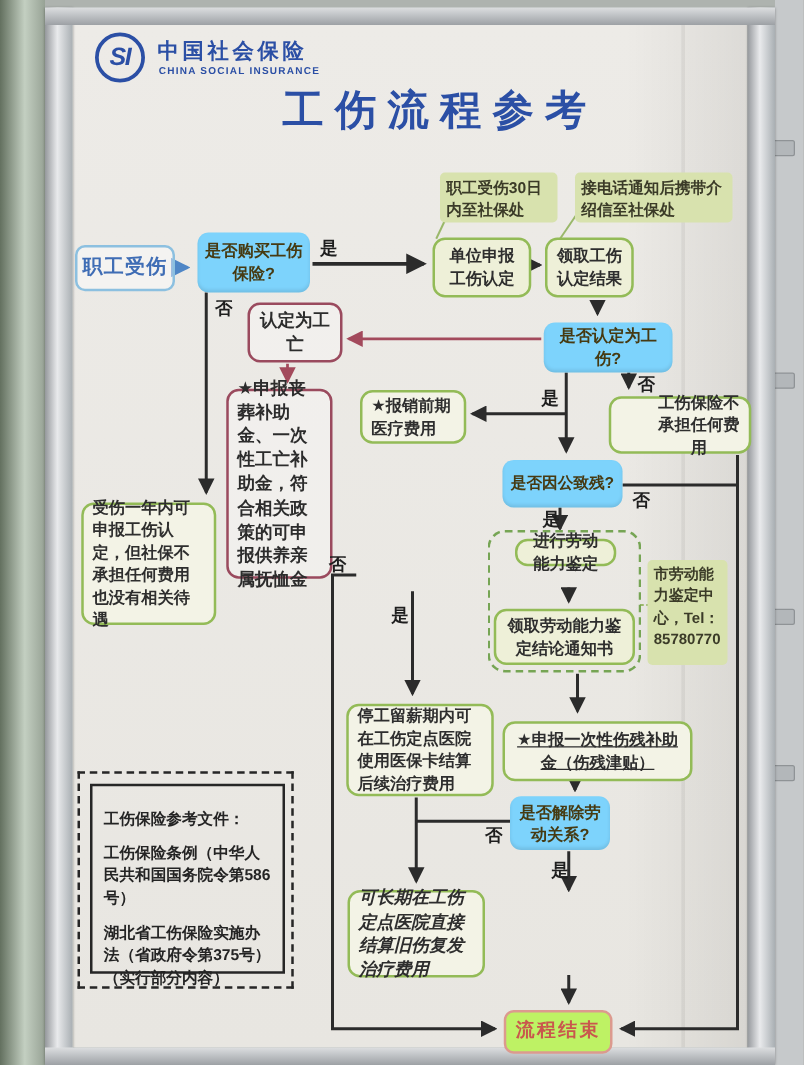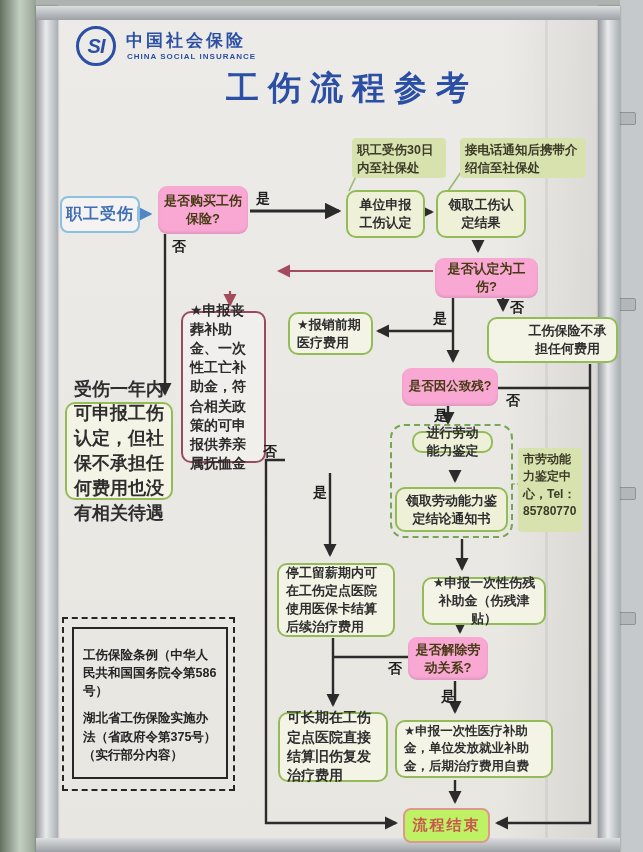--- a/index.html
+++ b/index.html
@@ -20,21 +20,21 @@
   
   .logo-ring{left:76px;top:26px;width:40px;height:40px;border:3px solid #2b4fa5;border-radius:50%;color:#2b4fa5;
     font-size:20px;font-weight:bold;font-style:italic;display:flex;align-items:center;justify-content:center;letter-spacing:-1px;}
   .brand-cn{left:126px;top:29px;font-size:17px;font-weight:bold;color:#2b4fa5;letter-spacing:3px;}
   .brand-en{left:127px;top:52px;font-size:8px;font-weight:bold;color:#2b4fa5;letter-spacing:1px;}
   .title{left:58px;top:66px;width:588px;text-align:center;font-size:33px;font-weight:bold;color:#2b4fa5;letter-spacing:9px;}
 
   
   .node{position:absolute;box-sizing:border-box;display:flex;align-items:center;justify-content:center;
     text-align:center;font-weight:bold;color:#2e2e2e;font-size:13px;line-height:1.38;}
-  .decision{background:#f9a8d4;border-radius:9px;color:#463a12;box-shadow:inset 0 -2px 3px rgba(0,0,0,.10);padding:3px 5px;}
+  .decision{background:#7dd3fc;border-radius:9px;color:#463a12;box-shadow:inset 0 -2px 3px rgba(0,0,0,.10);padding:3px 5px;}
   .green{border:2.5px solid #93bb57;border-radius:10px;background:#f3f3e6;padding:3px 7px;}
   .green-fill{background:#eef0d8;}
   .left-text{justify-content:flex-start;text-align:left;}
   .blue-box{border:2px solid #8cc0e0;border-radius:8px;color:#3f6db5;background:rgba(255,255,255,.45);font-size:16px;letter-spacing:1px;}
   .red-box{border:2.5px solid #9a4a5e;border-radius:10px;background:rgba(255,255,255,.30);color:#2c2c2c;padding:3px 7px;}
   .note{position:absolute;box-sizing:border-box;background:#d8e2ae;border-radius:4px;color:#3b3b28;
     font-weight:bold;font-size:12.5px;line-height:1.45;padding:3px 5px;text-align:left;}
   .endbox{background:#bef264;border:2px solid #dc9a8e;border-radius:8px;color:#c9574d;font-size:15px;letter-spacing:2px;}
   .lbl{position:absolute;font-size:14px;font-weight:bold;color:#1e1e1e;}
 
@@ -116,48 +116,49 @@
       <path d="M512,484 H520" stroke-dasharray="3,2"></path>
     </g>
   </svg>
 
   <div class="note" style="left:352px;top:138px;width:94px;height:40px;">职工受伤30日内至社保处</div>
   <div class="note" style="left:460px;top:138px;width:126px;height:40px;">接电话通知后携带介绍信至社保处</div>
 
   <div class="node blue-box" style="left:60px;top:196px;width:80px;height:37px;">职工受伤</div>
   <div class="node decision" style="left:158px;top:186px;width:90px;height:48px;">是否购买工伤保险?</div>
   <div class="node green green-fill" style="left:346px;top:190px;width:79px;height:48px;">单位申报工伤认定</div>
-  <div class="node green green-fill" style="left:436px;top:190px;width:90px;height:48px;text-align:center;">领取工伤认定结果</div>
+  <div class="node green green-fill" style="left:436px;top:190px;width:71px;height:48px;text-align:center;">领取工伤认定结果</div>
   <div class="node decision" style="left:435px;top:258px;width:103px;height:40px;">是否认定为工伤?</div>
+  <div class="node red-box" style="left:198px;top:242px;width:76px;height:48px;font-size:14px;">认定为工亡</div>
   <div class="node red-box left-text" style="left:181px;top:311px;width:85px;height:152px;font-size:14px;line-height:1.36;">★申报丧葬补助金、一次性工亡补助金，符合相关政策的可申报供养亲属抚恤金</div>
   <div class="node green left-text" style="left:288px;top:312px;width:85px;height:43px;">★报销前期医疗费用</div>
-  <div class="node green" style="left:487px;top:317px;width:131px;height:46px;padding-left:37px;">工伤保险不承担任何费用</div>
-  <div class="node green left-text" style="left:65px;top:402px;width:108px;height:98px;font-size:18px;">受伤一年内可申报工伤认定，但社保不承担任何费用也没有相关待遇</div>
+  <div class="node green" style="left:487px;top:317px;width:114px;height:46px;padding-left:37px;">工伤保险不承担任何费用</div>
+  <div class="node green left-text" style="left:65px;top:402px;width:108px;height:98px;font-size:13px;">受伤一年内可申报工伤认定，但社保不承担任何费用也没有相关待遇</div>
   <div class="node decision" style="left:402px;top:368px;width:96px;height:38px;font-size:12.5px;">是否因公致残?</div>
   <div class="abs dash-wrap"></div>
   <div class="node green green-fill" style="left:412px;top:431px;width:81px;height:22px;">进行劳动能力鉴定</div>
   <div class="node green green-fill" style="left:395px;top:487px;width:113px;height:45px;">领取劳动能力鉴定结论通知书</div>
   <div class="note" style="left:518px;top:448px;width:64px;height:84px;font-size:12px;">市劳动能力鉴定中心，Tel：85780770</div>
   <div class="node green left-text" style="left:277px;top:563px;width:118px;height:74px;">停工留薪期内可在工伤定点医院使用医保卡结算后续治疗费用</div>
-  <div class="node green" style="left:422px;top:577px;width:124px;height:48px;">★申报一次性伤残补助金（伤残津贴）</div>
+  <div class="node green" style="left:402px;top:577px;width:152px;height:48px;text-decoration:underline;">★申报一次性伤残补助金（伤残津贴）</div>
   <div class="node decision" style="left:408px;top:637px;width:80px;height:43px;">是否解除劳动关系?</div>
-  <div class="node green left-text" style="left:278px;top:712px;width:110px;height:70px;font-size:14px;">可长期在工伤定点医院直接结算旧伤复发治疗费用</div>
-  <div class="node green left-text" style="left:395px;top:720px;width:158px;height:58px;font-size:12.5px;">★申报一次性医疗补助金，单位发放就业补助金，后期治疗费用自费</div>
+  <div class="node green left-text" style="left:278px;top:712px;width:110px;height:70px;font-size:14px;font-style:italic;">可长期在工伤定点医院直接结算旧伤复发治疗费用</div>
   <div class="node endbox" style="left:403px;top:808px;width:87px;height:35px;">流程结束</div>
 
   <span class="lbl" style="left:256px;top:190px;">是</span>
   <span class="lbl" style="left:172px;top:238px;">否</span>
   <span class="lbl" style="left:510px;top:299px;">否</span>
   <span class="lbl" style="left:433px;top:310px;">是</span>
   <span class="lbl" style="left:506px;top:392px;">否</span>
   <span class="lbl" style="left:434px;top:407px;">是</span>
   <span class="lbl" style="left:263px;top:443px;">否</span>
   <span class="lbl" style="left:313px;top:484px;">是</span>
   <span class="lbl" style="left:388px;top:660px;">否</span>
   <span class="lbl" style="left:441px;top:688px;">是</span>
 
   <div class="abs ref-outer"></div>
   <div class="abs ref-inner">
+    <p class="ref-title">工伤保险参考文件：</p>
     <p>工伤保险条例（中华人民共和国国务院令第586号）</p>
     <p>湖北省工伤保险实施办法（省政府令第375号）（实行部分内容）</p>
   </div>
 
 </div>
 
 </body></html>

